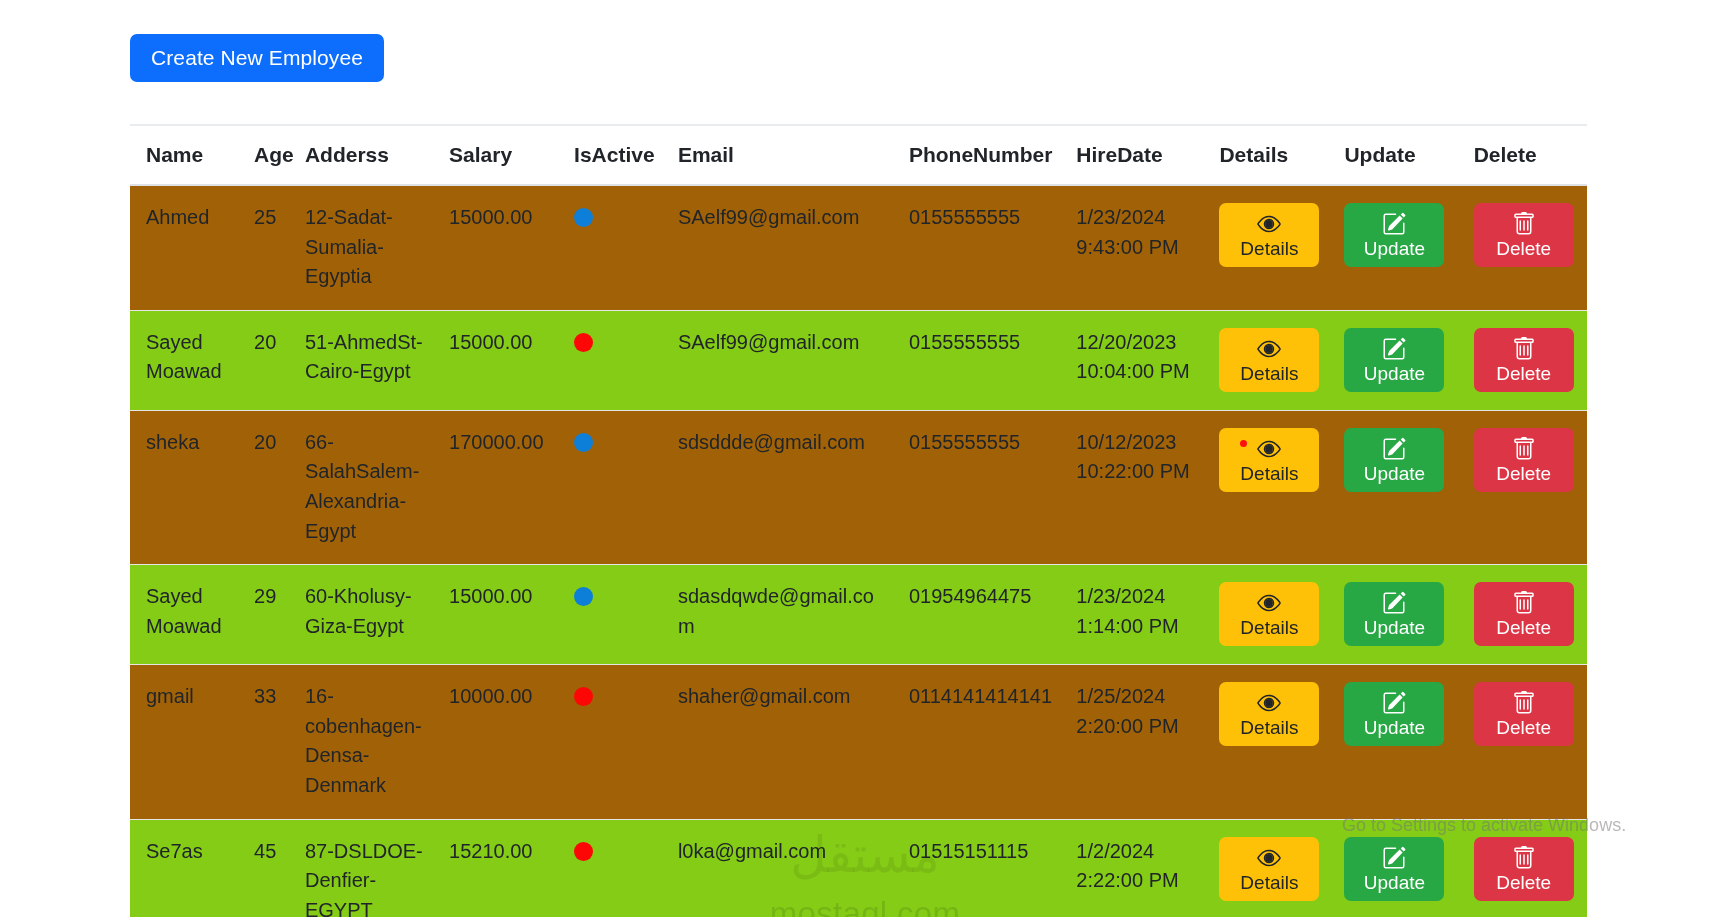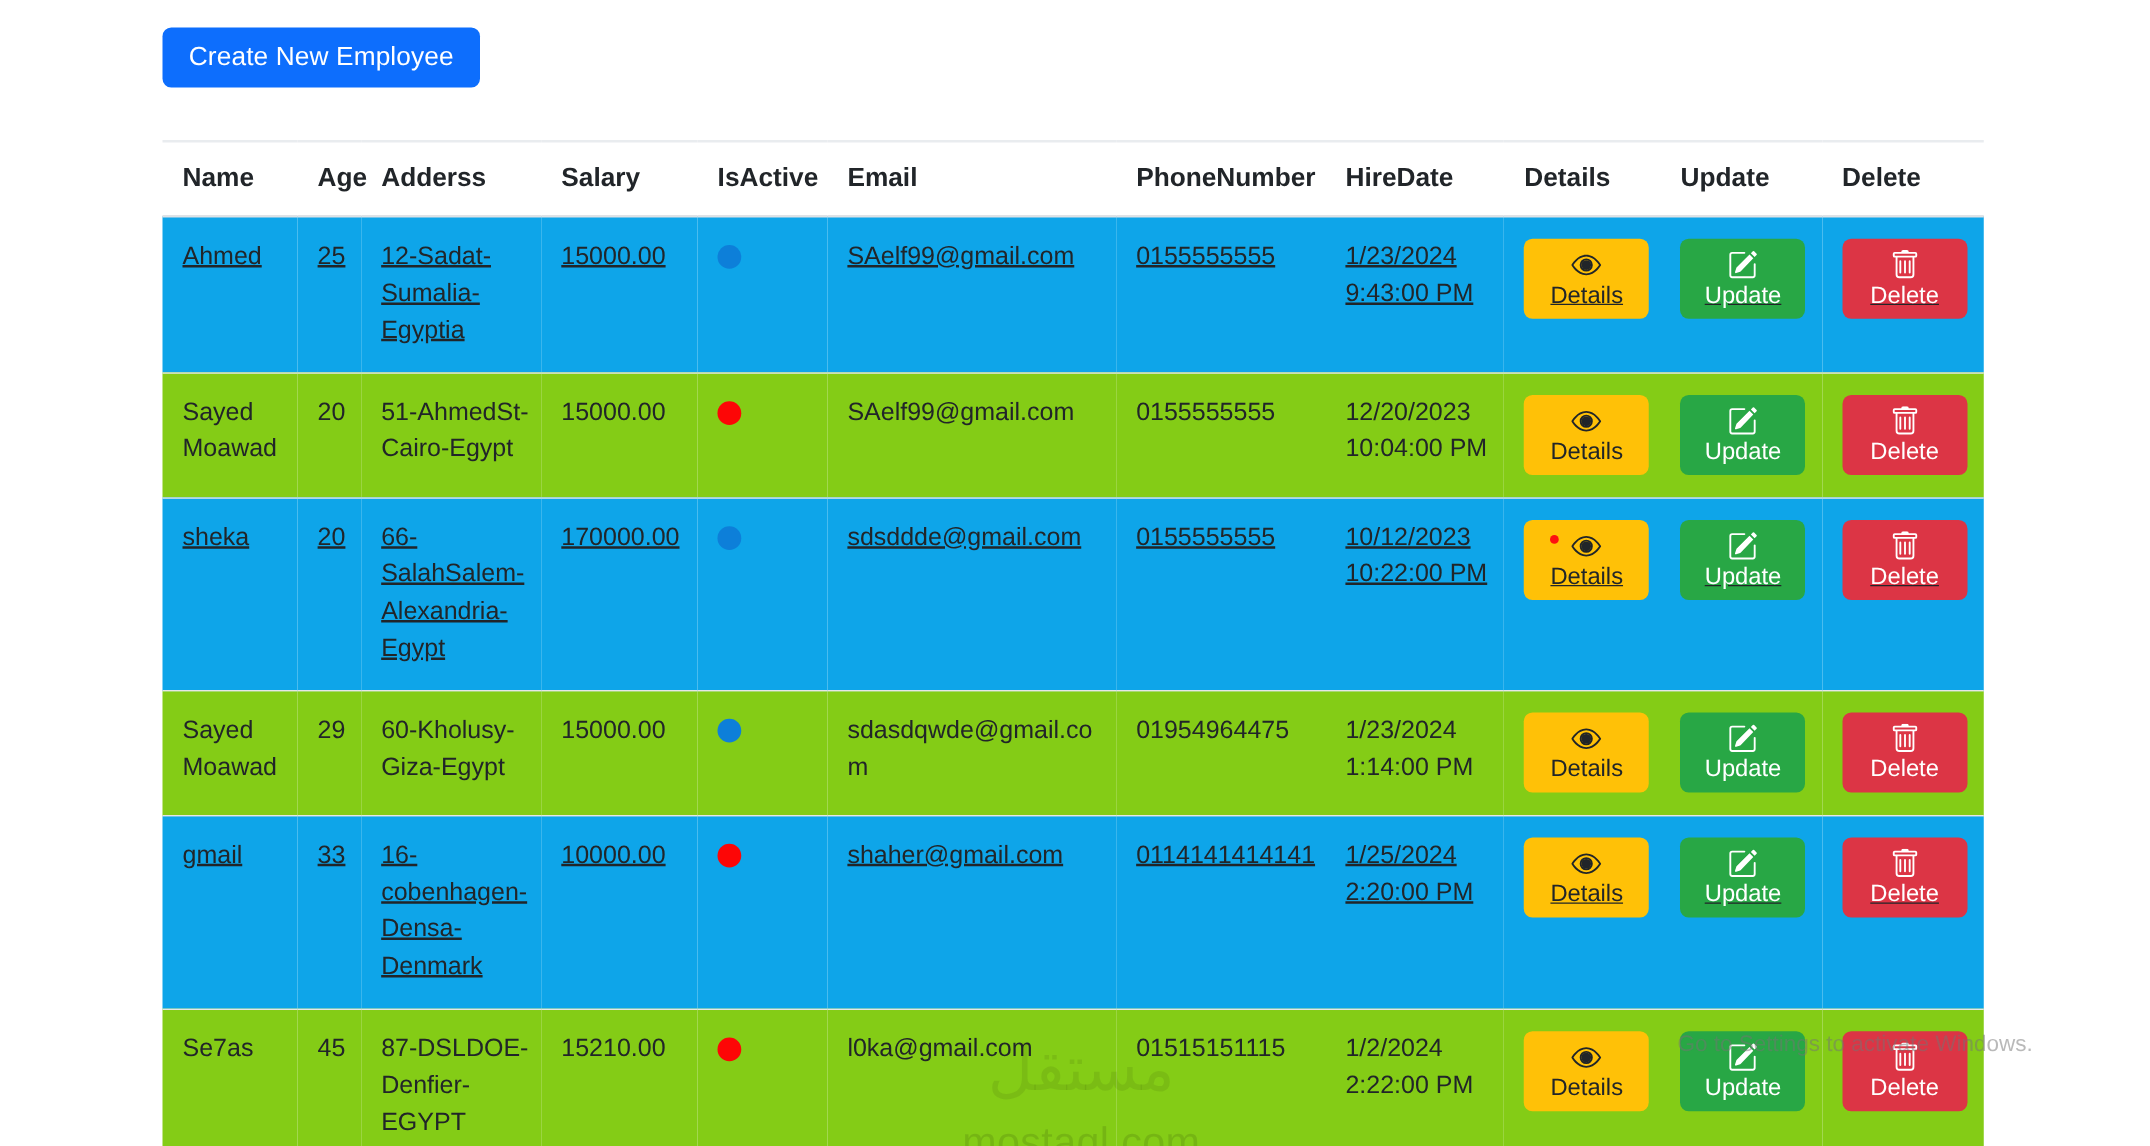--- a/index.html
+++ b/index.html
@@ -14,21 +14,21 @@
   #app {
     position: relative;
     width: 1720px;
     height: 917px;
     background: #fff;
     overflow: hidden;
   }
 
   
   .toolbar {
-    padding: 22px 0 0 130px;
+    padding: 34px 0 0 130px;
   }
   .btn-create {
     display: inline-block;
     background: #0d6efd;
     color: #fff;
     border: none;
     border-radius: 7px;
     font-size: 21px;
     font-family: "Liberation Sans", sans-serif;
     padding: 13px 21px 14px 21px;
@@ -60,21 +60,21 @@
   }
   table.emp tbody td {
     font-size: 20px;
     color: #212529;
     padding: 17px 8px 18px 16px;
     vertical-align: top;
     border-bottom: 1px solid #e6e6e6;
     line-height: 1.48;
     word-wrap: break-word;
   }
-  table.emp tbody tr.odd td { background: #0ea5e9; text-decoration: underline; }
+  table.emp tbody tr.odd td { background: #a16207; }
   table.emp tbody tr.even td { background: #84cc16; }
 
   
   col.c-name   { width: 102px; }
   col.c-age    { width: 48px;  }
   col.c-addr   { width: 136px; }
   col.c-sal    { width: 118px; }
   col.c-act    { width: 98px;  }
   col.c-email  { width: 218px; }
   col.c-phone  { width: 158px; }
@@ -164,21 +164,21 @@
     z-index: 6;
   }
   .wm-windows .wm-title {
     font-size: 27px;
     line-height: 1.18;
     font-family: "Liberation Sans", sans-serif;
   }
   .wm-windows .wm-sub {
     font-size: 18px;
     line-height: 1.3;
-    margin-top: 12px;
+    margin-top: 2px;
     font-family: "Liberation Sans", sans-serif;
   }
 </style>
 </head>
 <body>
 
 <div id="app">
 
   <div class="toolbar">
     <button class="btn-create">Create New Employee</button>

